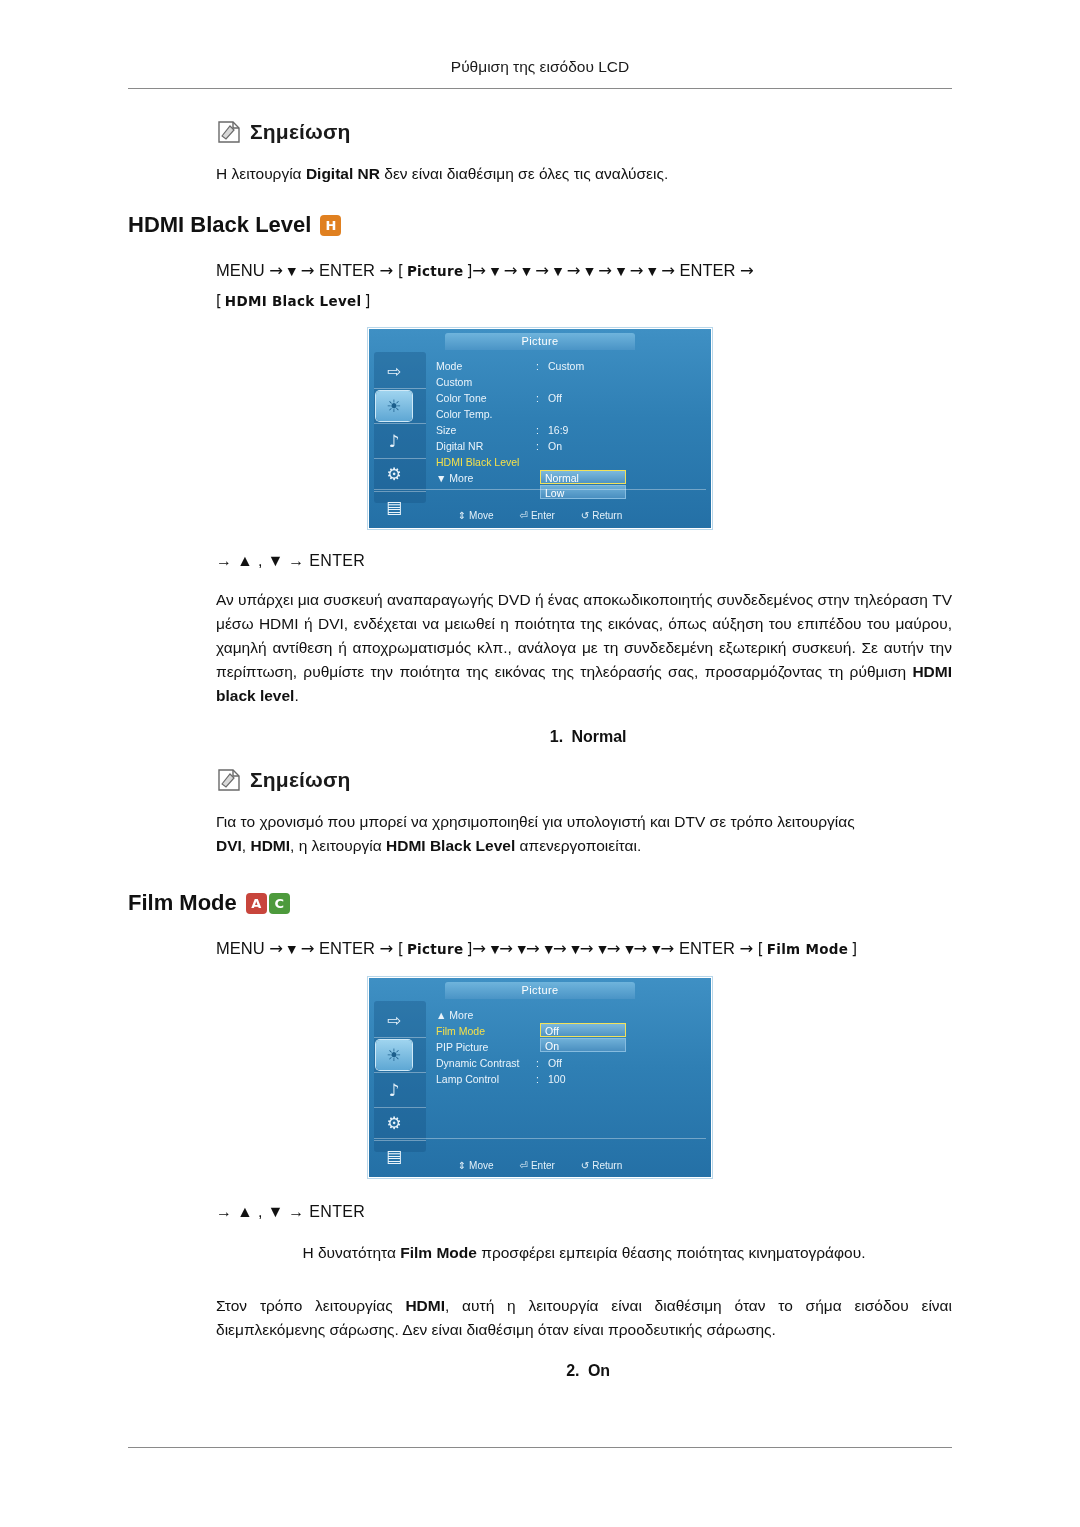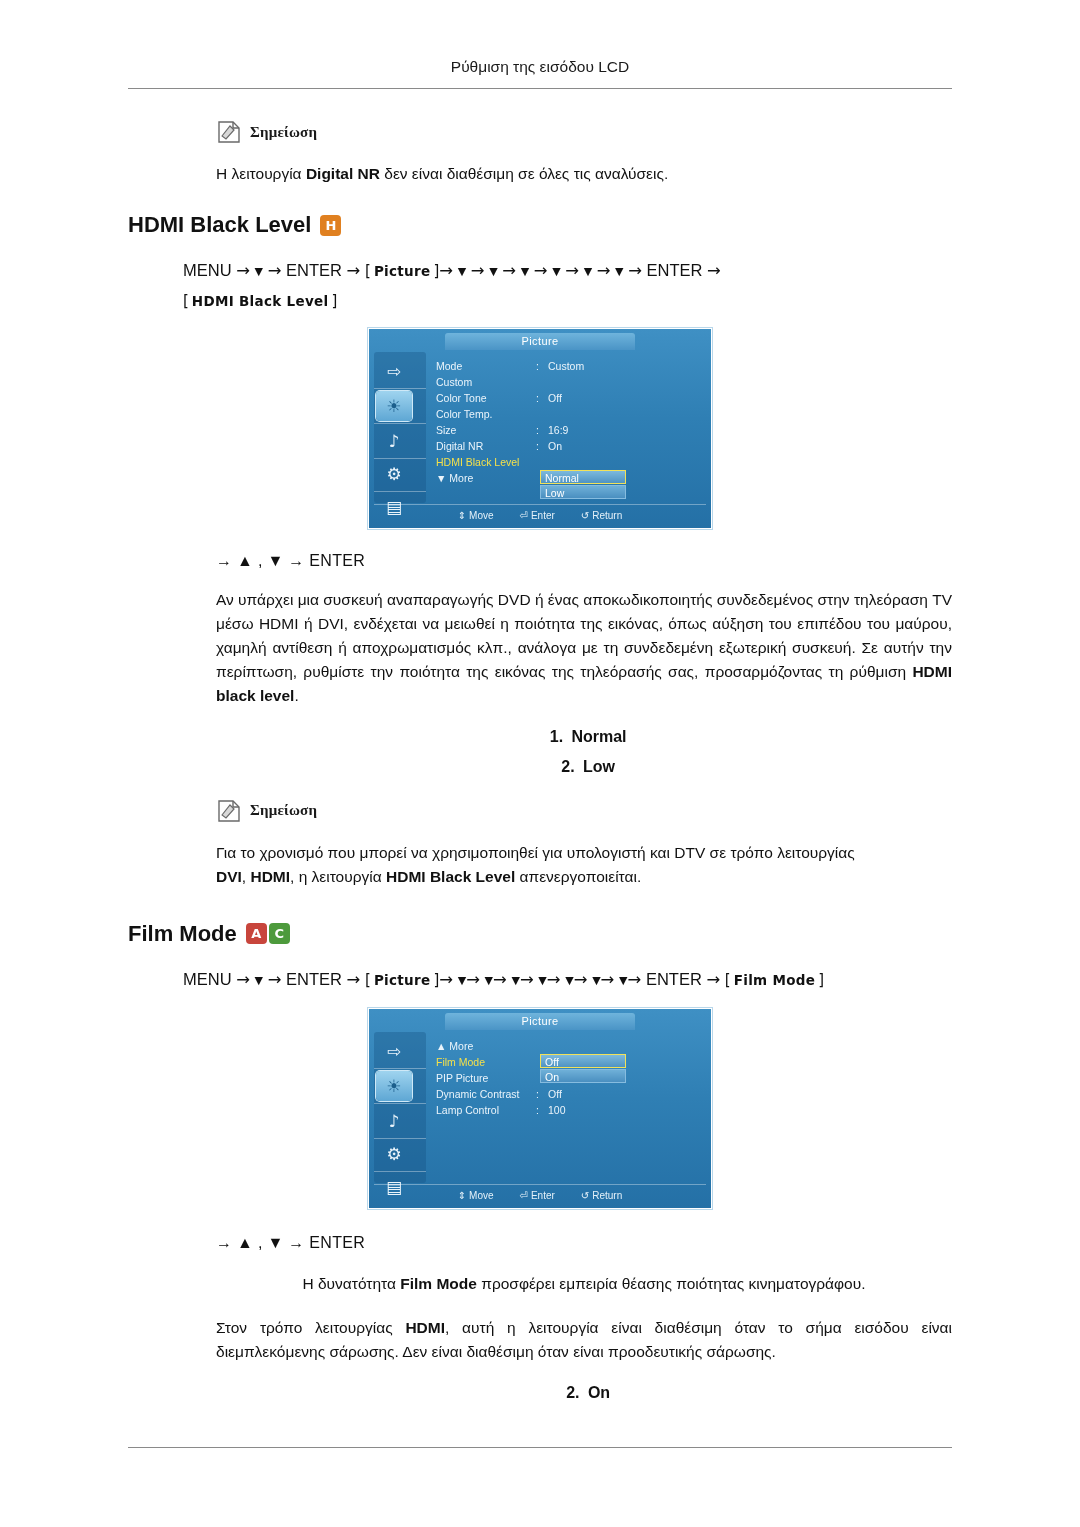--- a/index.html
+++ b/index.html
@@ -59,25 +59,24 @@
     align-items: center;
     gap: 8px;
   }
   .note-icon {
     display: inline-block;
     width: 26px;
     height: 24px;
     position: relative;
   }
   .note-label {
-    font-size: 15px;
+    font-size: 21px;
     font-weight: bold;
     color: #1a1a1a;
     letter-spacing: 0.2px;
-    font-family: Liberation Serif, serif;
   }
   .body-text {
     margin-left: 88px;
     font-size: 15.5px;
     line-height: 1.55;
     color: #111;
     text-align: justify;
   }
   .body-text b { font-weight: bold; }
 
@@ -100,21 +99,21 @@
     font-weight: bold;
     line-height: 21px;
     text-align: center;
     font-family: "DejaVu Sans", sans-serif;
   }
   .badge-h { background: #e08020; }
   .badge-a { background: #c8453c; }
   .badge-c { background: #4d9a3c; }
 
   .menupath {
-    margin-left: 55px;
+    margin-left: 88px;
     font-size: 16.5px;
     color: #111;
     line-height: 1.75;
   }
   .menupath .tok {
     font-family: "DejaVu Sans", sans-serif;
     font-size: 13.5px;
     font-weight: bold;
     letter-spacing: .3px;
     border: 0;
@@ -229,21 +228,21 @@
     right: 6px;
     bottom: 4px;
     height: 18px;
     display: flex;
     justify-content: center;
     gap: 26px;
     align-items: center;
     font-size: 10px;
     color: #e4f1f9;
     border-top: 1px solid rgba(255,255,255,0.35);
-    padding-top: 2px;
+    padding-top: 17px;
   }
   .osd-footer span.g { font-family: "DejaVu Sans", sans-serif; margin-right: 3px;}
   .enter-line {
     margin-left: 88px;
     font-size: 16px;
     color: #111;
     letter-spacing: .3px;
   }
   .numlist {
     margin-left: 88px;
@@ -369,23 +368,20 @@
 
     <div class="enter-line" style="margin-top:22px;">→ ▲ , ▼ → ENTER</div>
 
     <div class="body-text" style="margin-top:18px;">
       Αν υπάρχει μια συσκευή αναπαραγωγής DVD ή ένας αποκωδικοποιητής συνδεδεμένος στην τηλεόραση TV μέσω HDMI ή DVI, ενδέχεται να μειωθεί η ποιότητα της εικόνας, όπως αύξηση του επιπέδου του μαύρου, χαμηλή αντίθεση ή αποχρωματισμός κλπ., ανάλογα με τη συνδεδεμένη εξωτερική συσκευή. Σε αυτήν την περίπτωση, ρυθμίστε την ποιότητα της εικόνας της τηλεόρασής σας, προσαρμόζοντας τη ρύθμιση <b>HDMI black level</b>.
     </div>
 
     <div class="numlist" style="margin-top:14px;">
       <div class="numitem">
         <span class="n">1.</span><span>Normal</span>
-      </div>
-      <div class="numitem">
-        <span class="n">2.</span><span>Low</span>
       </div>
     </div>
 
     <div class="note-block" style="margin-top:16px; margin-bottom:18px;">
       <span class="note-icon">
         <svg width="26" height="24" viewBox="0 0 26 24">
           <path d="M3 2 L17 2 L23 8 L23 22 L3 22 Z" fill="#ffffff" stroke="#6a6a6a" stroke-width="1.4"></path>
           <path d="M17 2 L17 8 L23 8" fill="none" stroke="#6a6a6a" stroke-width="1.4"></path>
           <path d="M6 16 L14 6 L18 10 L10 19 Z" fill="#d8d8d8" stroke="#6a6a6a" stroke-width="1.2"></path>
         </svg>
@@ -473,21 +469,21 @@
         <span><span class="g">↺</span><span>Return</span></span>
       </div>
     </div>
 
     <div class="enter-line" style="margin-top:24px;">→ ▲ , ▼ → ENTER</div>
 
     <div class="body-text" style="margin-top:20px; text-align:center;">
       Η δυνατότητα <b>Film Mode</b> προσφέρει εμπειρία θέασης ποιότητας κινηματογράφου.
     </div>
 
-    <div class="body-text" style="margin-top:20px;">
+    <div class="body-text" style="margin-top:29px;">
       Στον τρόπο λειτουργίας <b>HDMI</b>, αυτή η λειτουργία είναι διαθέσιμη όταν το σήμα εισόδου είναι διεμπλεκόμενης σάρωσης. Δεν είναι διαθέσιμη όταν είναι προοδευτικής σάρωσης.
     </div>
 
     <div class="numlist" style="margin-top:14px;">
       <div class="numitem">
         <span class="n">2.</span><span>On</span>
       </div>
     </div>
 
   </div>

